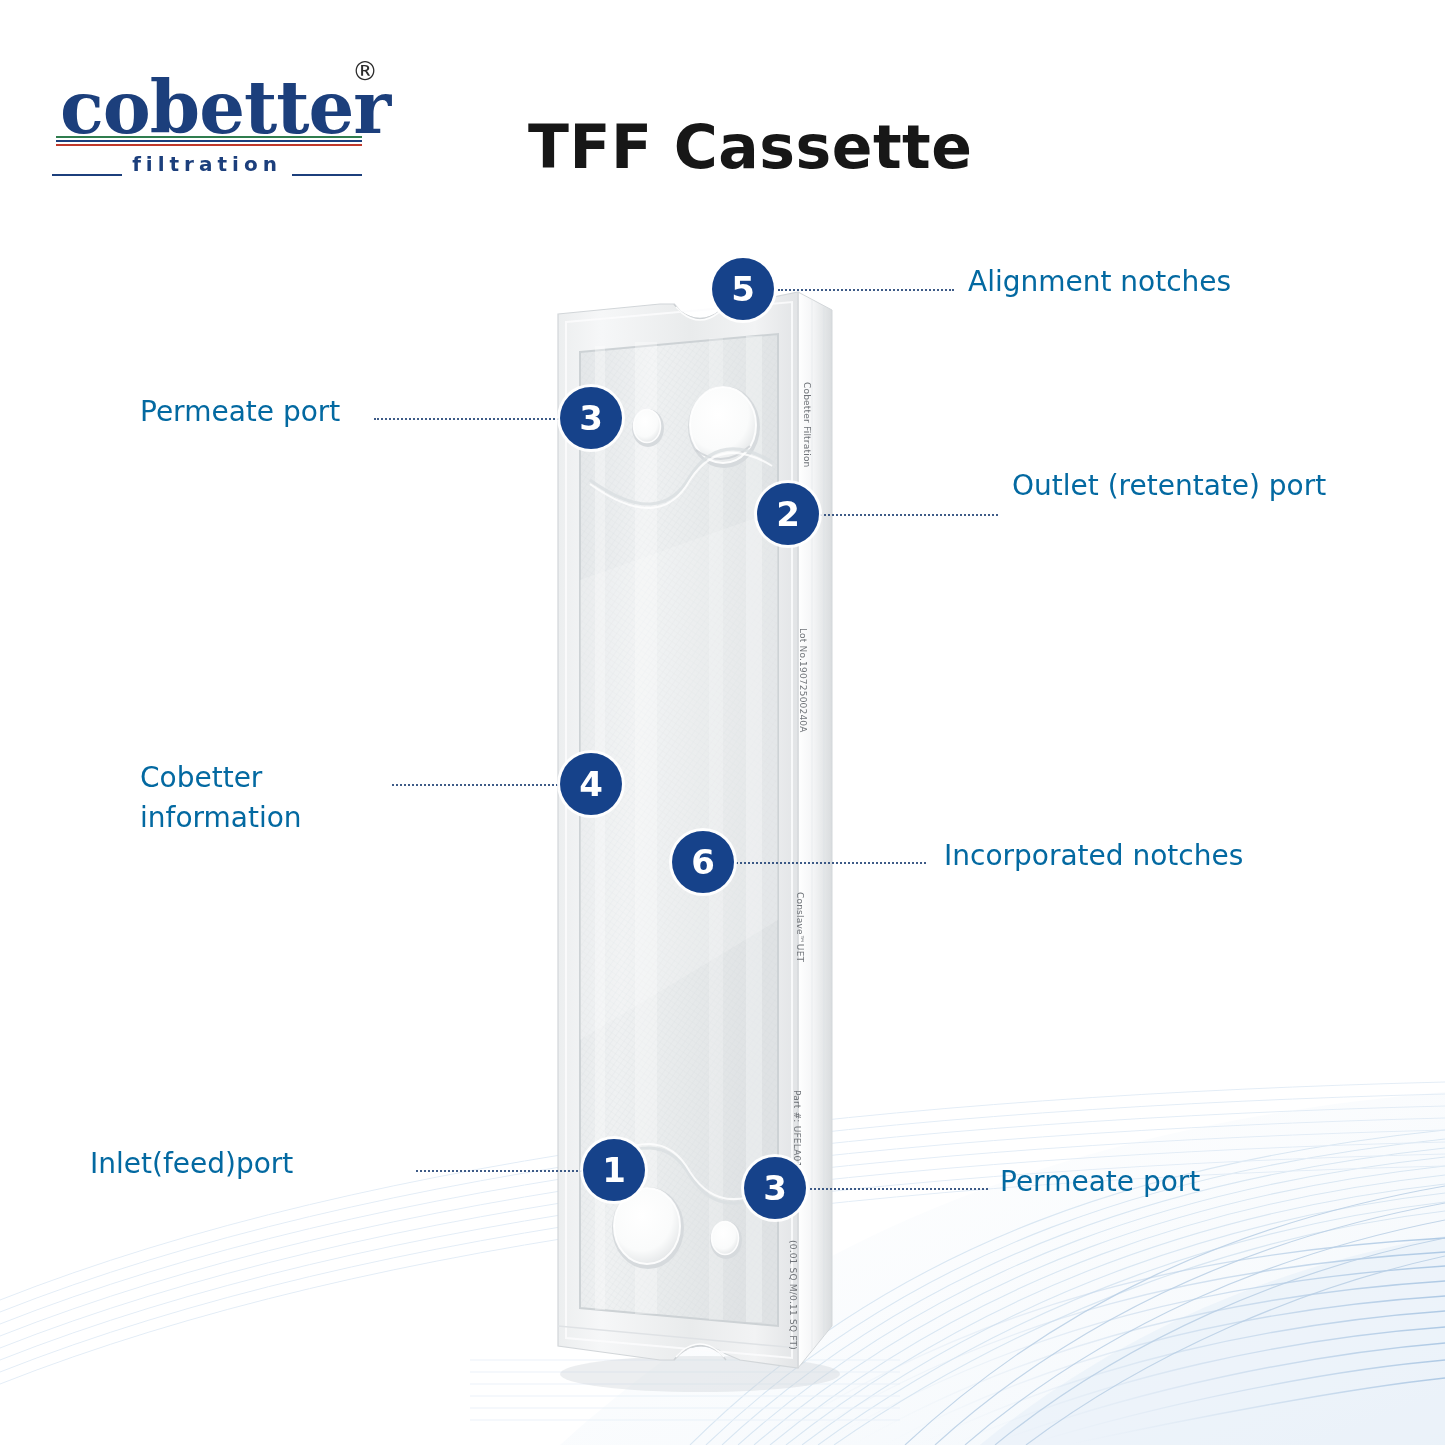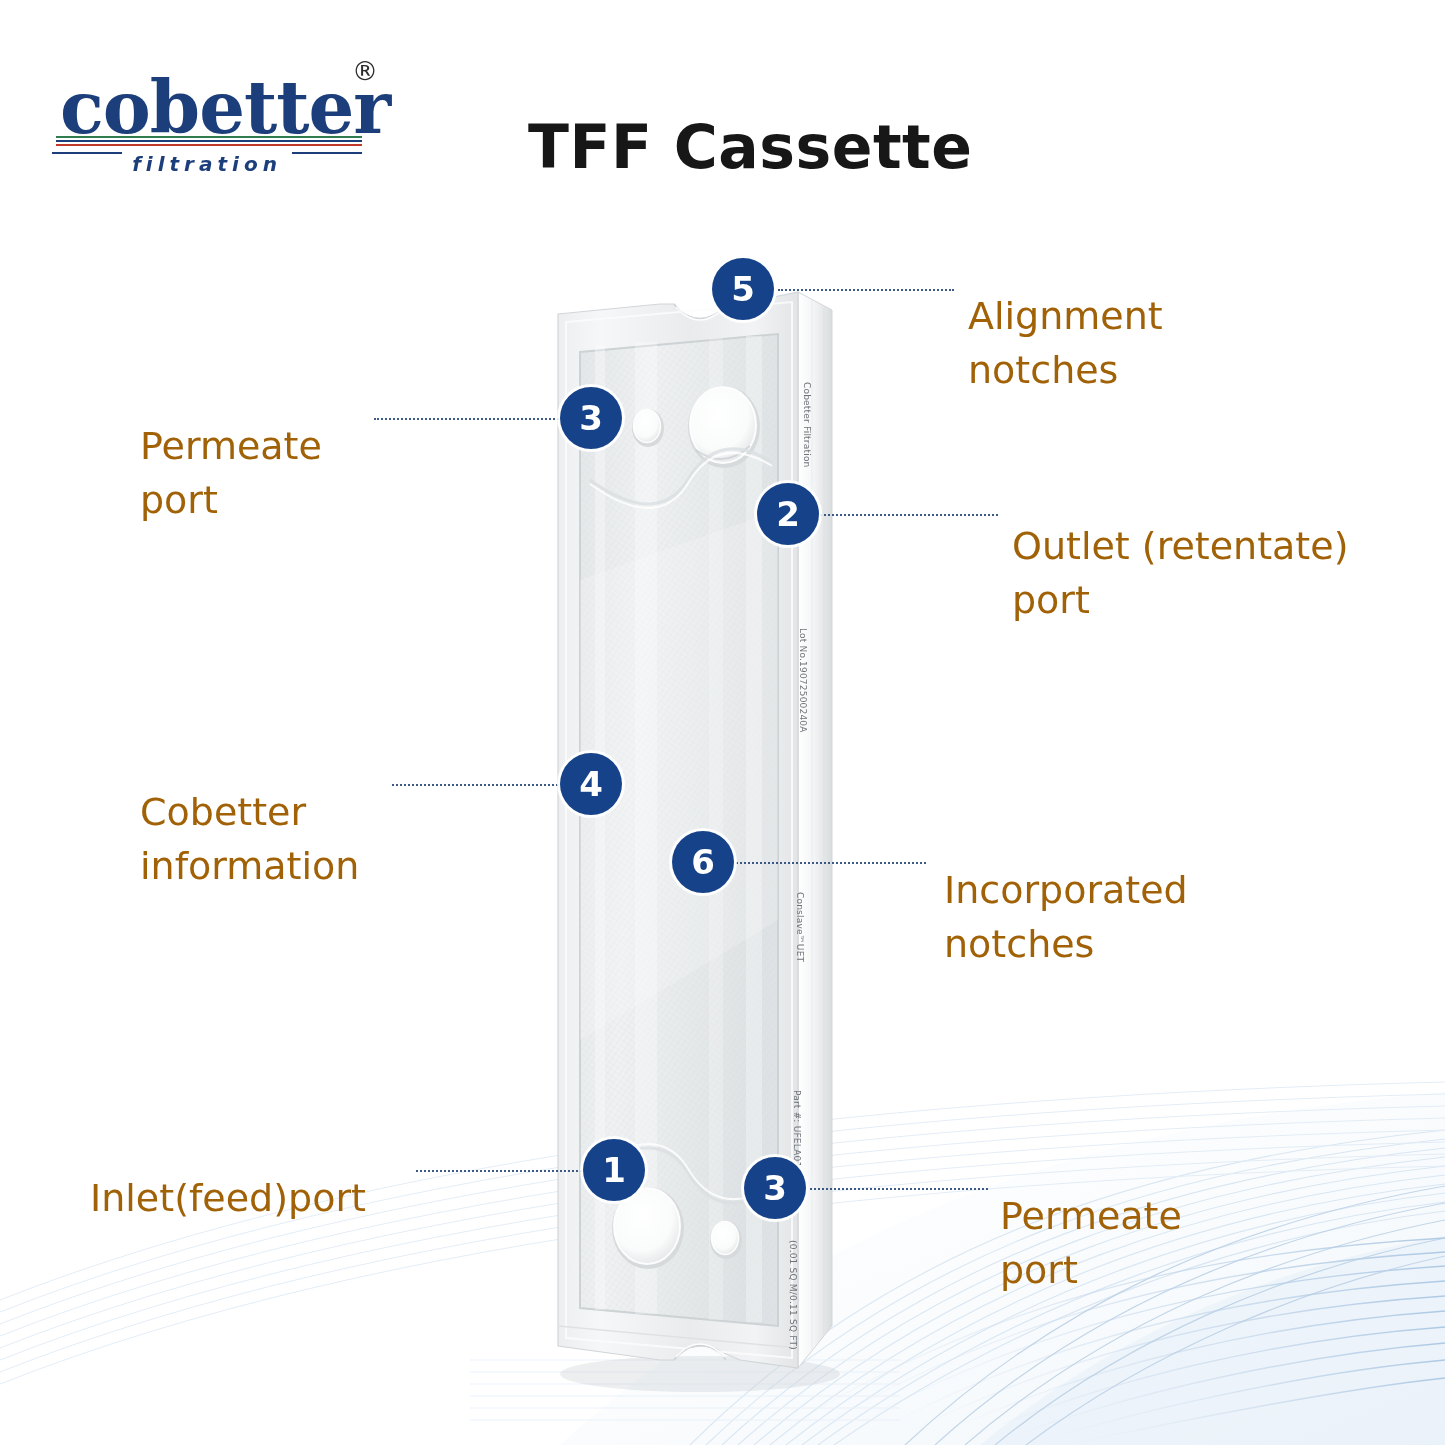--- a/index.html
+++ b/index.html
@@ -29,21 +29,21 @@
     font-family:"DejaVu Sans","Liberation Sans",sans-serif;
     font-size:26px;color:#2b2b2b;
   }
   .logo-rules{position:absolute;left:4px;top:84px;width:306px;}
   .logo-rules i{display:block;height:2px;margin-bottom:2px;}
   .rule-green{background:#2f7d4e;}
   .rule-blue{background:#1c3f7c;}
   .rule-red{background:#c0392b;}
   .logo-sub{
     position:absolute;left:0;top:100px;width:310px;
-    display:flex;align-items:flex-start;gap:10px;font-style:italic;
+    display:flex;align-items:flex-end;gap:10px;
   }
   .logo-sub .dash{flex:1;height:2px;background:#1c3f7c;}
   .logo-sub .txt{
     font-family:"DejaVu Sans","Liberation Sans",sans-serif;
     font-weight:bold;font-size:20px;letter-spacing:5px;color:#1c3f7c;
     white-space:nowrap;
   }
 
   
   .title{
@@ -70,23 +70,22 @@
     display:flex;align-items:center;justify-content:center;
     font-size:34px;font-weight:bold;line-height:1;
     box-shadow:0 0 0 3px rgba(255,255,255,.92);
     z-index:6;
   }
   .leader{
     position:absolute;height:0;border-top:2px dotted #1d3f73;
     z-index:4;opacity:.85;
   }
   .label{
-    position:absolute;font-size:38px;color:#a16207;line-height:1.42;
+    position:absolute;font-size:28px;color:#0369a1;line-height:1.42;
     z-index:5;
-    margin-top:28px;
   }
   .label.right{text-align:left;}
   .label.left{text-align:left;}
 </style>
 </head>
 <body>
 
 <div id="stage">
 
   <div class="bg-deco">
@@ -298,21 +297,21 @@
   <div class="badge" style="left:712px;top:258px;">5</div>
   <div class="leader" style="left:778px;top:289px;width:176px;"></div>
   <div class="label right" style="left:968px;top:262px;width:300px;">Alignment notches</div>
 
   <div class="badge" style="left:560px;top:387px;">3</div>
   <div class="leader" style="left:374px;top:418px;width:188px;"></div>
   <div class="label left" style="left:140px;top:392px;width:230px;">Permeate port</div>
 
   <div class="badge" style="left:757px;top:483px;">2</div>
   <div class="leader" style="left:820px;top:514px;width:178px;"></div>
-  <div class="label right" style="left:1012px;top:492px;width:392px;">Outlet (retentate) port</div>
+  <div class="label right" style="left:1012px;top:466px;width:392px;">Outlet (retentate) port</div>
 
   <div class="badge" style="left:560px;top:753px;">4</div>
   <div class="leader" style="left:392px;top:784px;width:170px;"></div>
   <div class="label left" style="left:140px;top:758px;width:272px;">Cobetter information</div>
 
   <div class="badge" style="left:672px;top:831px;">6</div>
   <div class="leader" style="left:736px;top:862px;width:190px;"></div>
   <div class="label right" style="left:944px;top:836px;width:300px;">Incorporated notches</div>
 
   <div class="badge" style="left:583px;top:1139px;">1</div>

